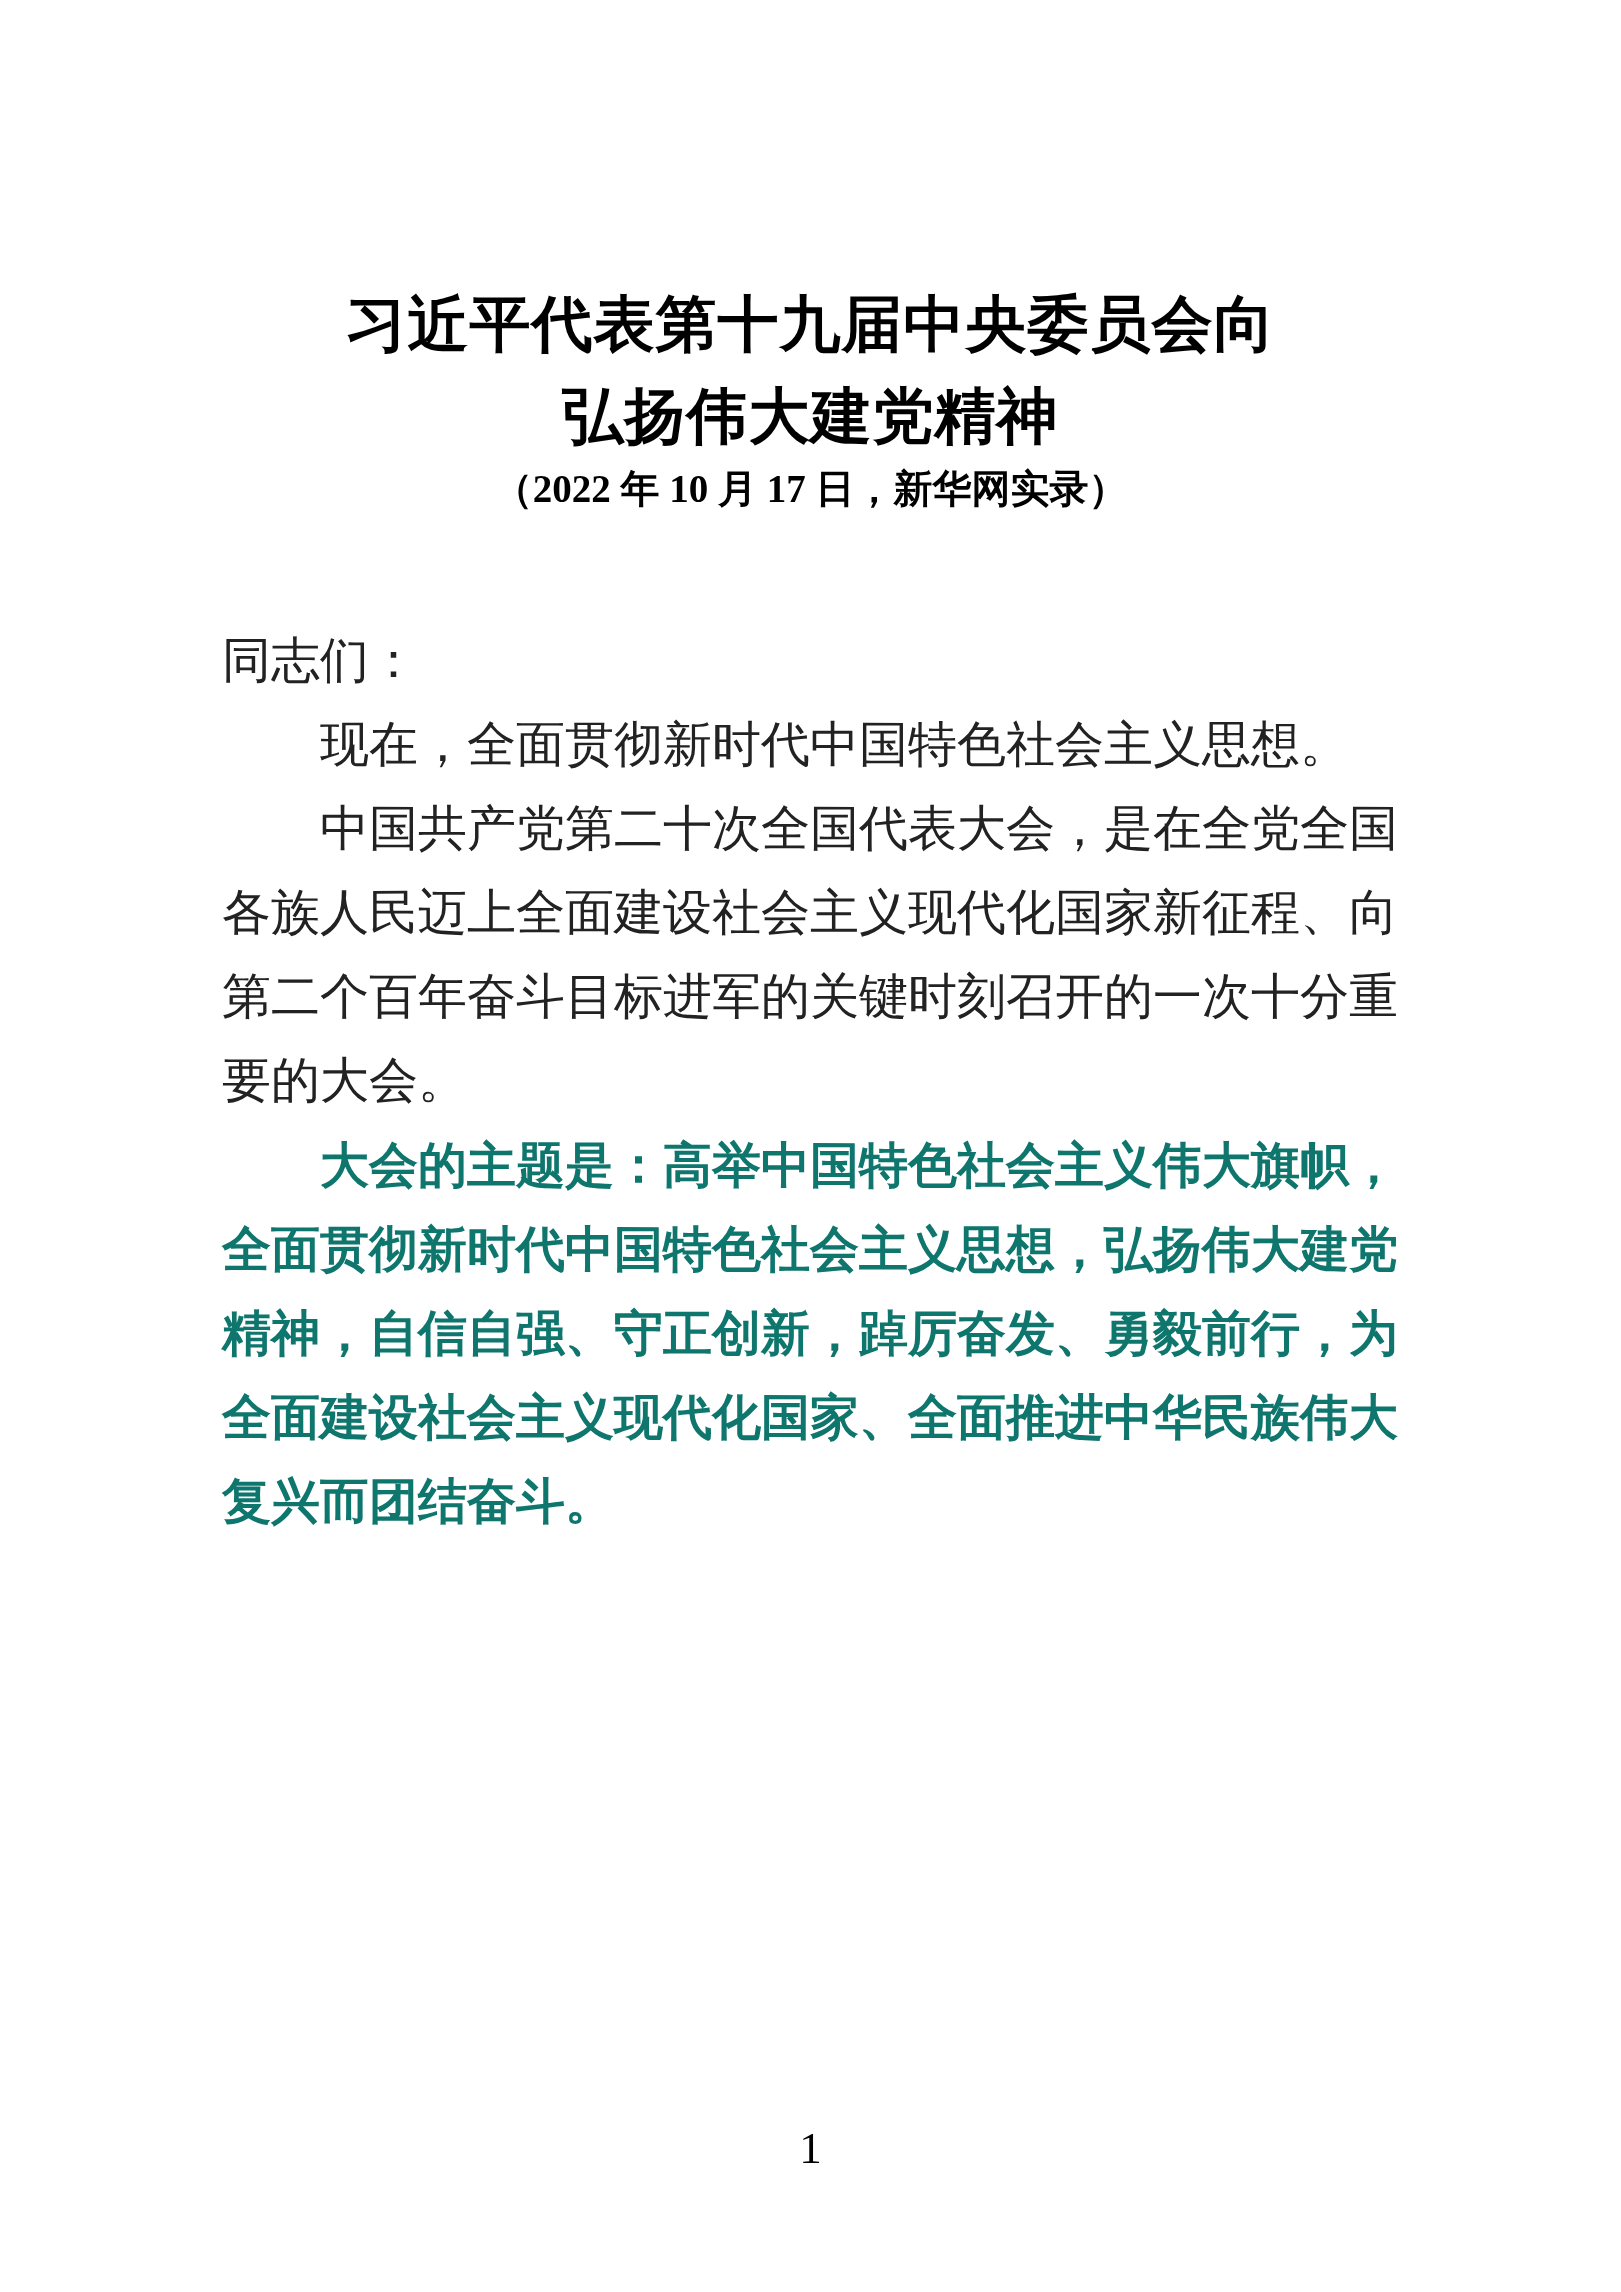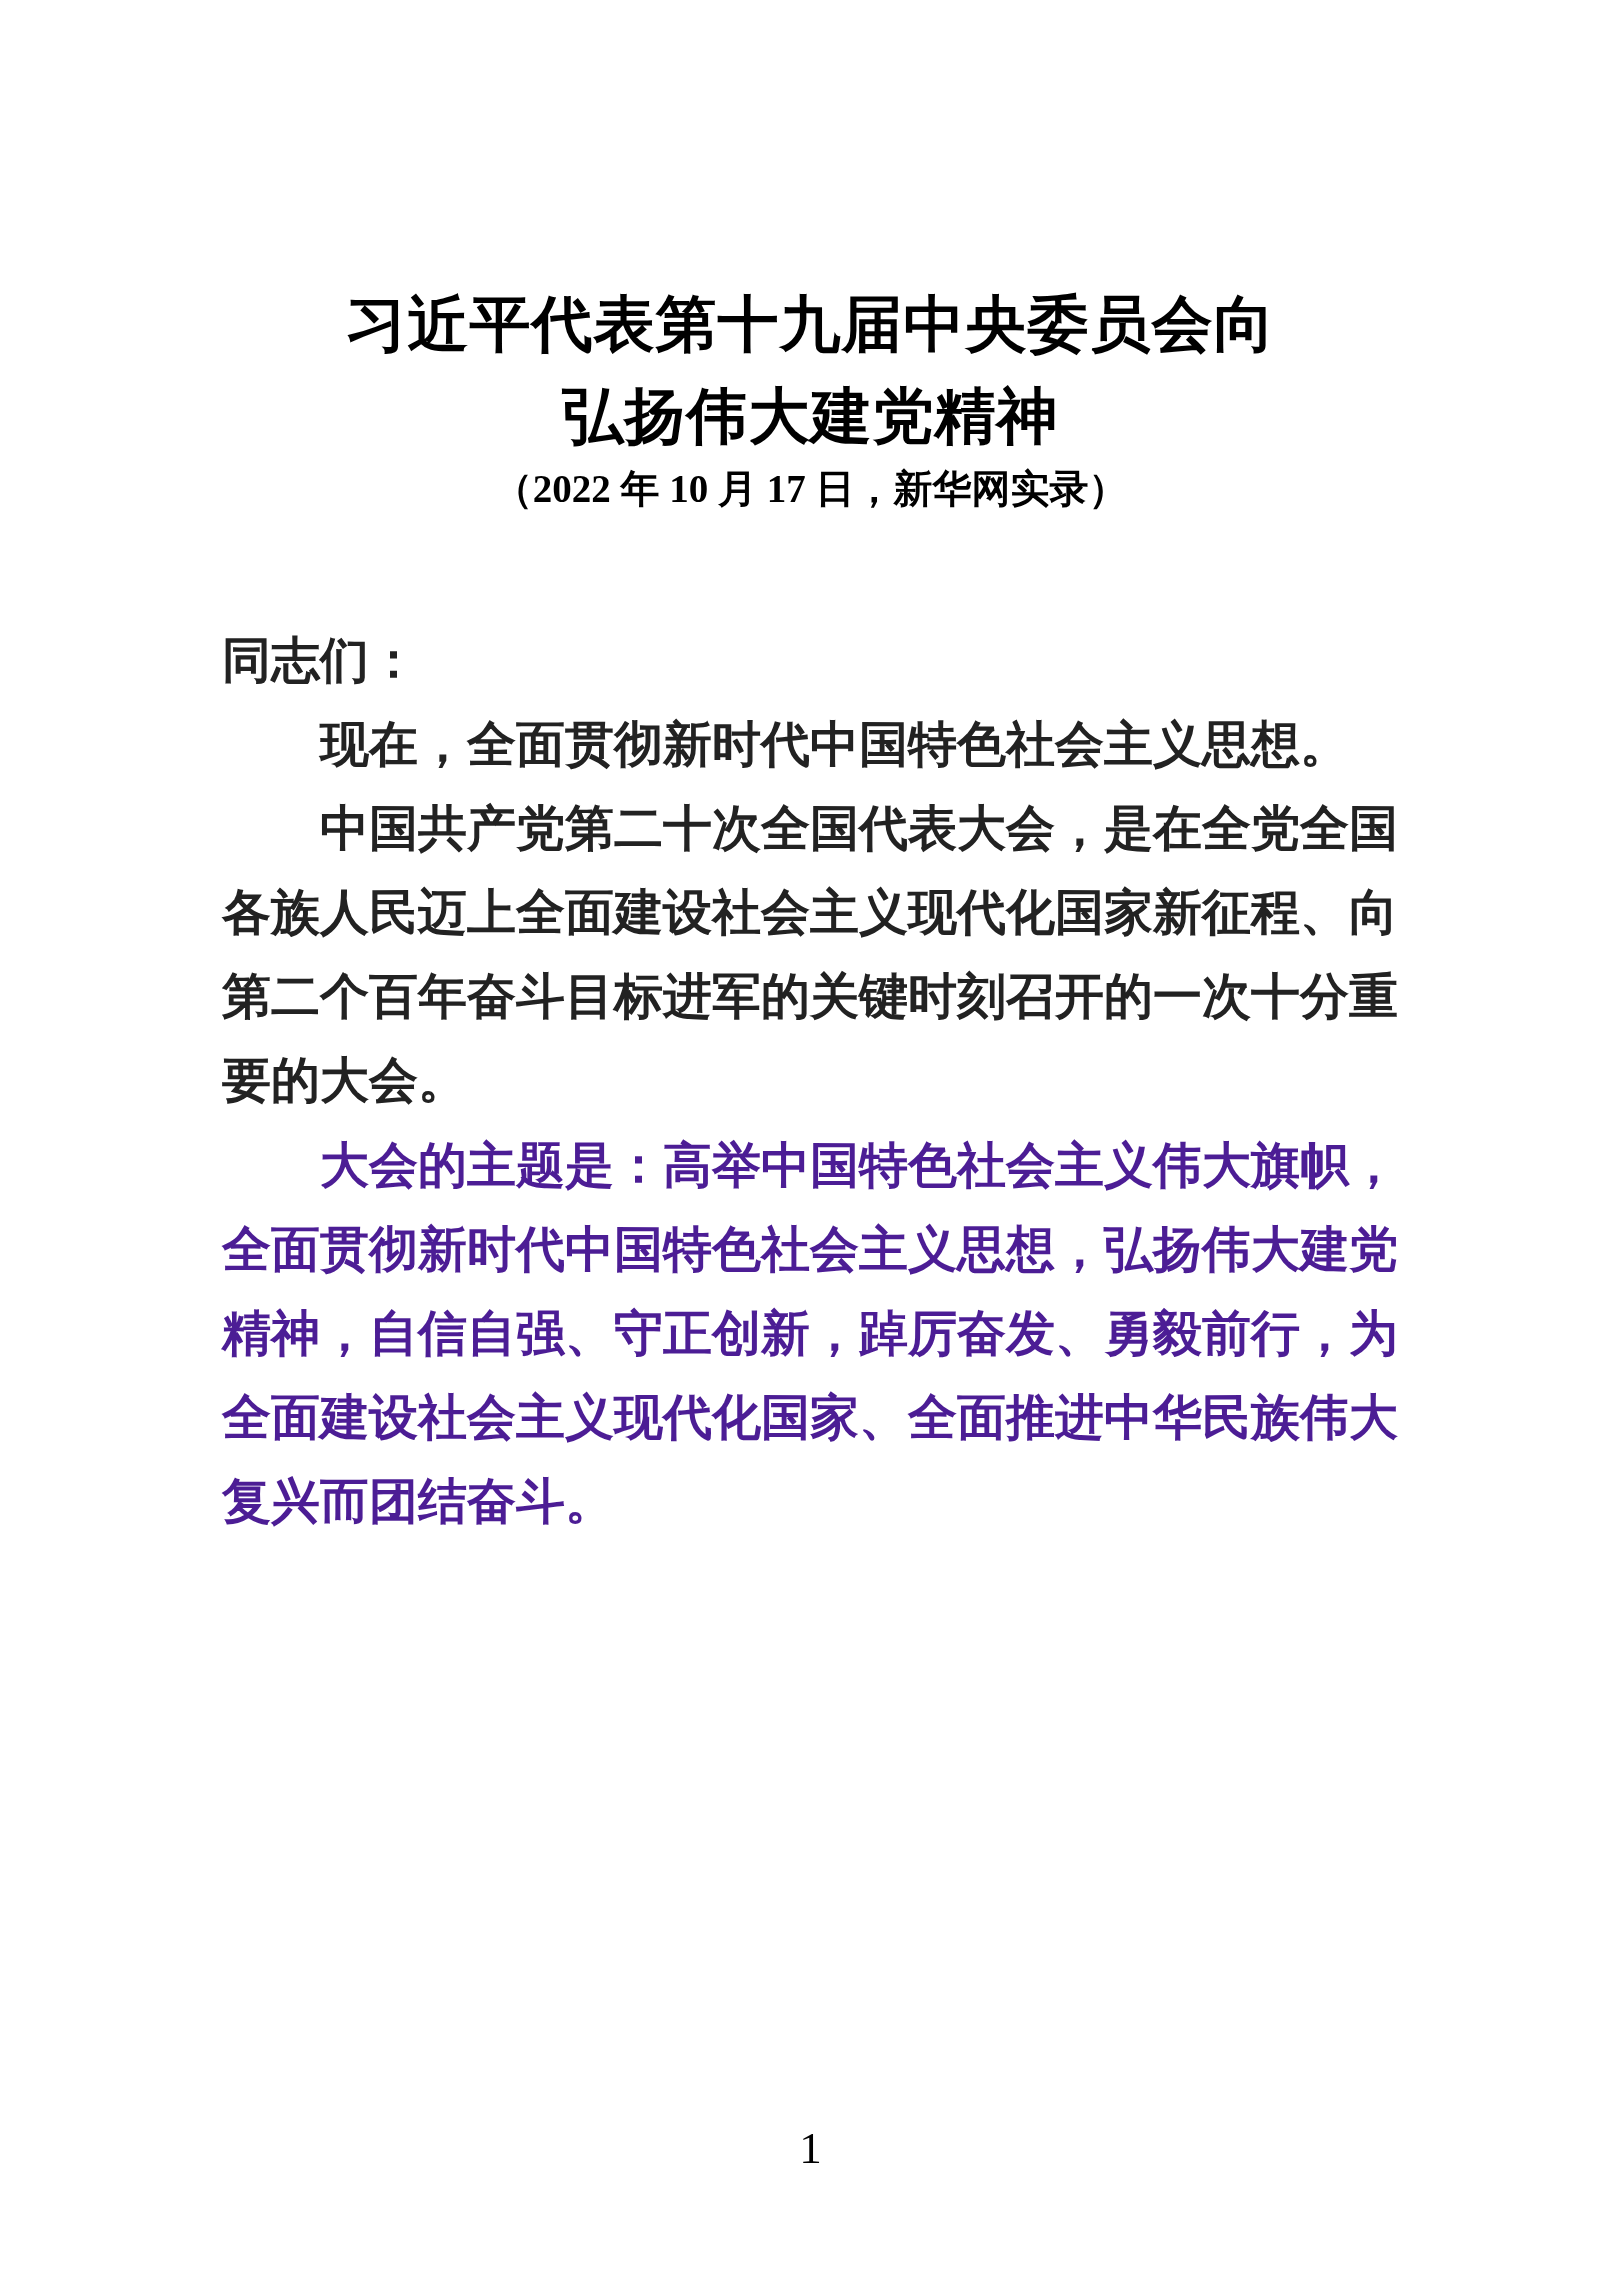--- a/index.html
+++ b/index.html
@@ -48,28 +48,27 @@
     font-size: 49px;
     line-height: 84px;
     text-align: justify;
     text-justify: inter-character;
     color: #222222;
     font-family: "Liberation Serif", serif;
   }
   .para {
     margin: 0;
     padding: 0;
-    font-weight: bold;
   }
   .para.indent {
     text-indent: 98px;
   }
   .para.bold {
     font-weight: bold;
-    color: #4c1d95;
+    color: #0f766e;
     font-family: "Liberation Sans", sans-serif;
   }
   .page-number {
     position: absolute;
     top: 2119px;
     left: 0;
     width: 100%;
     text-align: center;
     font-size: 45px;
     line-height: 59px;

